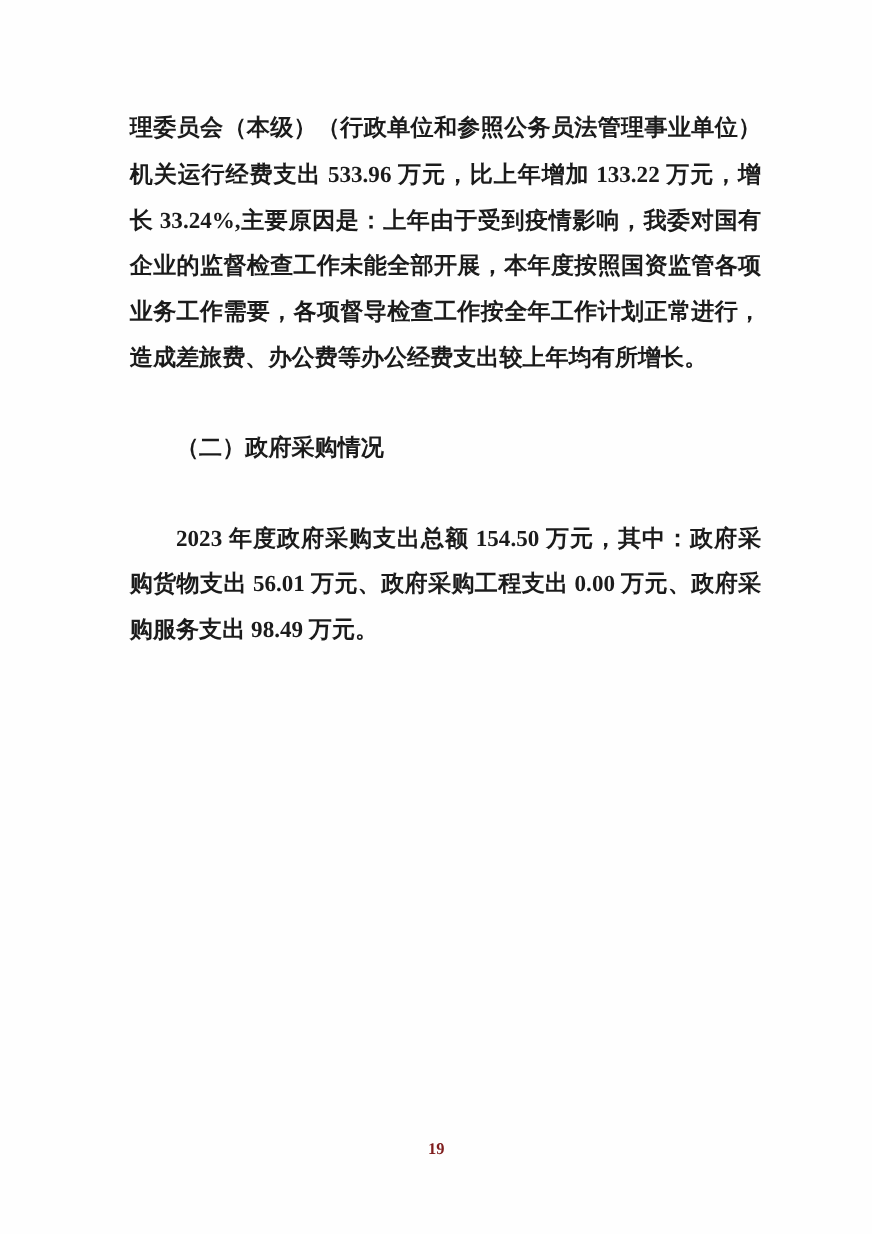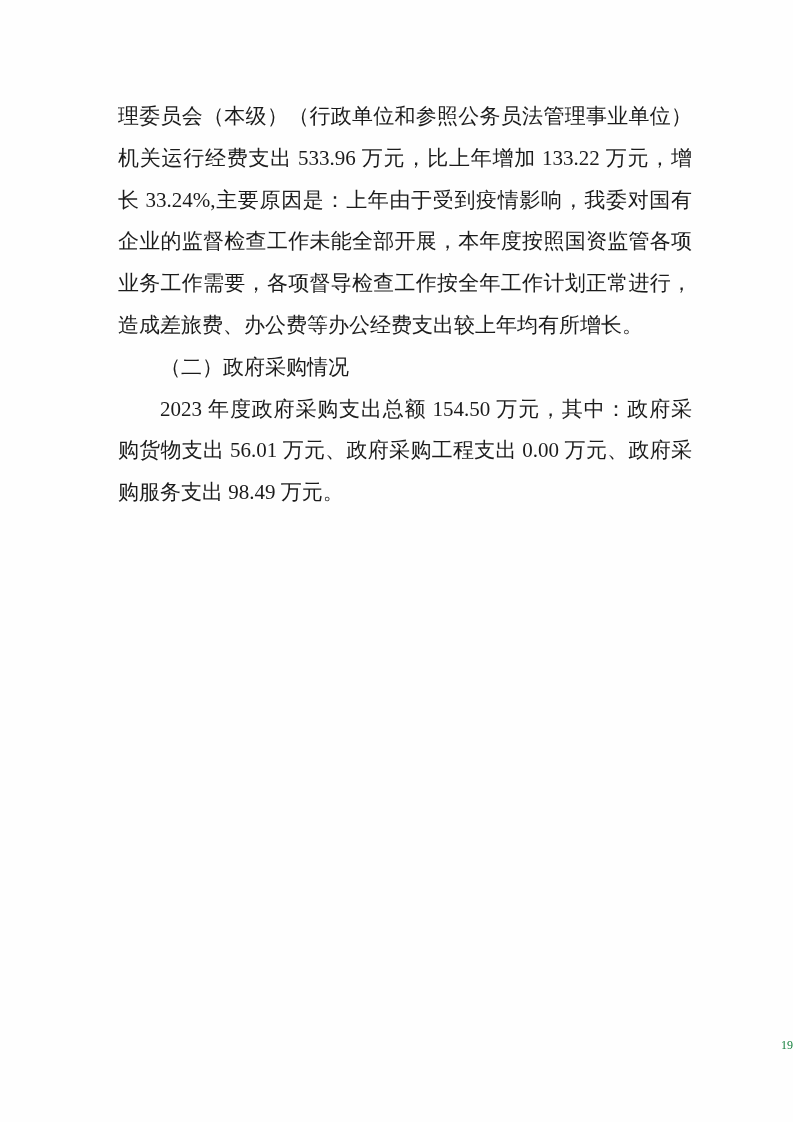--- a/index.html
+++ b/index.html
@@ -8,47 +8,49 @@
     background: #ffffff;
   }
   .page {
     position: relative;
     width: 793px;
     height: 1122px;
     background: #fefefe;
     color: #1b1b1b;
     font-family: "Liberation Serif", "DejaVu Serif", serif;
     overflow: hidden;
+    font-weight: bold;
   }
   .text-block {
     position: absolute;
     left: 118px;
     top: 96px;
     width: 574px;
     font-size: 21px;
     line-height: 41.8px;
     text-align: justify;
     text-justify: inter-character;
   }
   .text-block p {
     margin: 0;
     padding: 0;
   }
   .text-block p.indent {
     text-indent: 2em;
+    margin-top: 40px;
   }
   .page-number {
     position: absolute;
     top: 1036px;
     left: 0;
     width: 100%;
-    text-align: right;
-    font-size: 12px;
+    text-align: center;
+    font-size: 15px;
     line-height: 18px;
-    color: #15803d;
+    color: #7f1d1d;
   }
 </style>
 </head>
 <body>
 
 <div class="page">
   <div class="text-block">
     <p class="para">理委员会（本级）（行政单位和参照公务员法管理事业单位）机关运行经费支出 533.96 万元，比上年增加 133.22 万元，增长 33.24%,主要原因是：上年由于受到疫情影响，我委对国有企业的监督检查工作未能全部开展，本年度按照国资监管各项业务工作需要，各项督导检查工作按全年工作计划正常进行，造成差旅费、办公费等办公经费支出较上年均有所增长。</p>
     <p class="para indent">（二）政府采购情况</p>
     <p class="para indent">2023 年度政府采购支出总额 154.50 万元，其中：政府采购货物支出 56.01 万元、政府采购工程支出 0.00 万元、政府采购服务支出 98.49 万元。</p>

